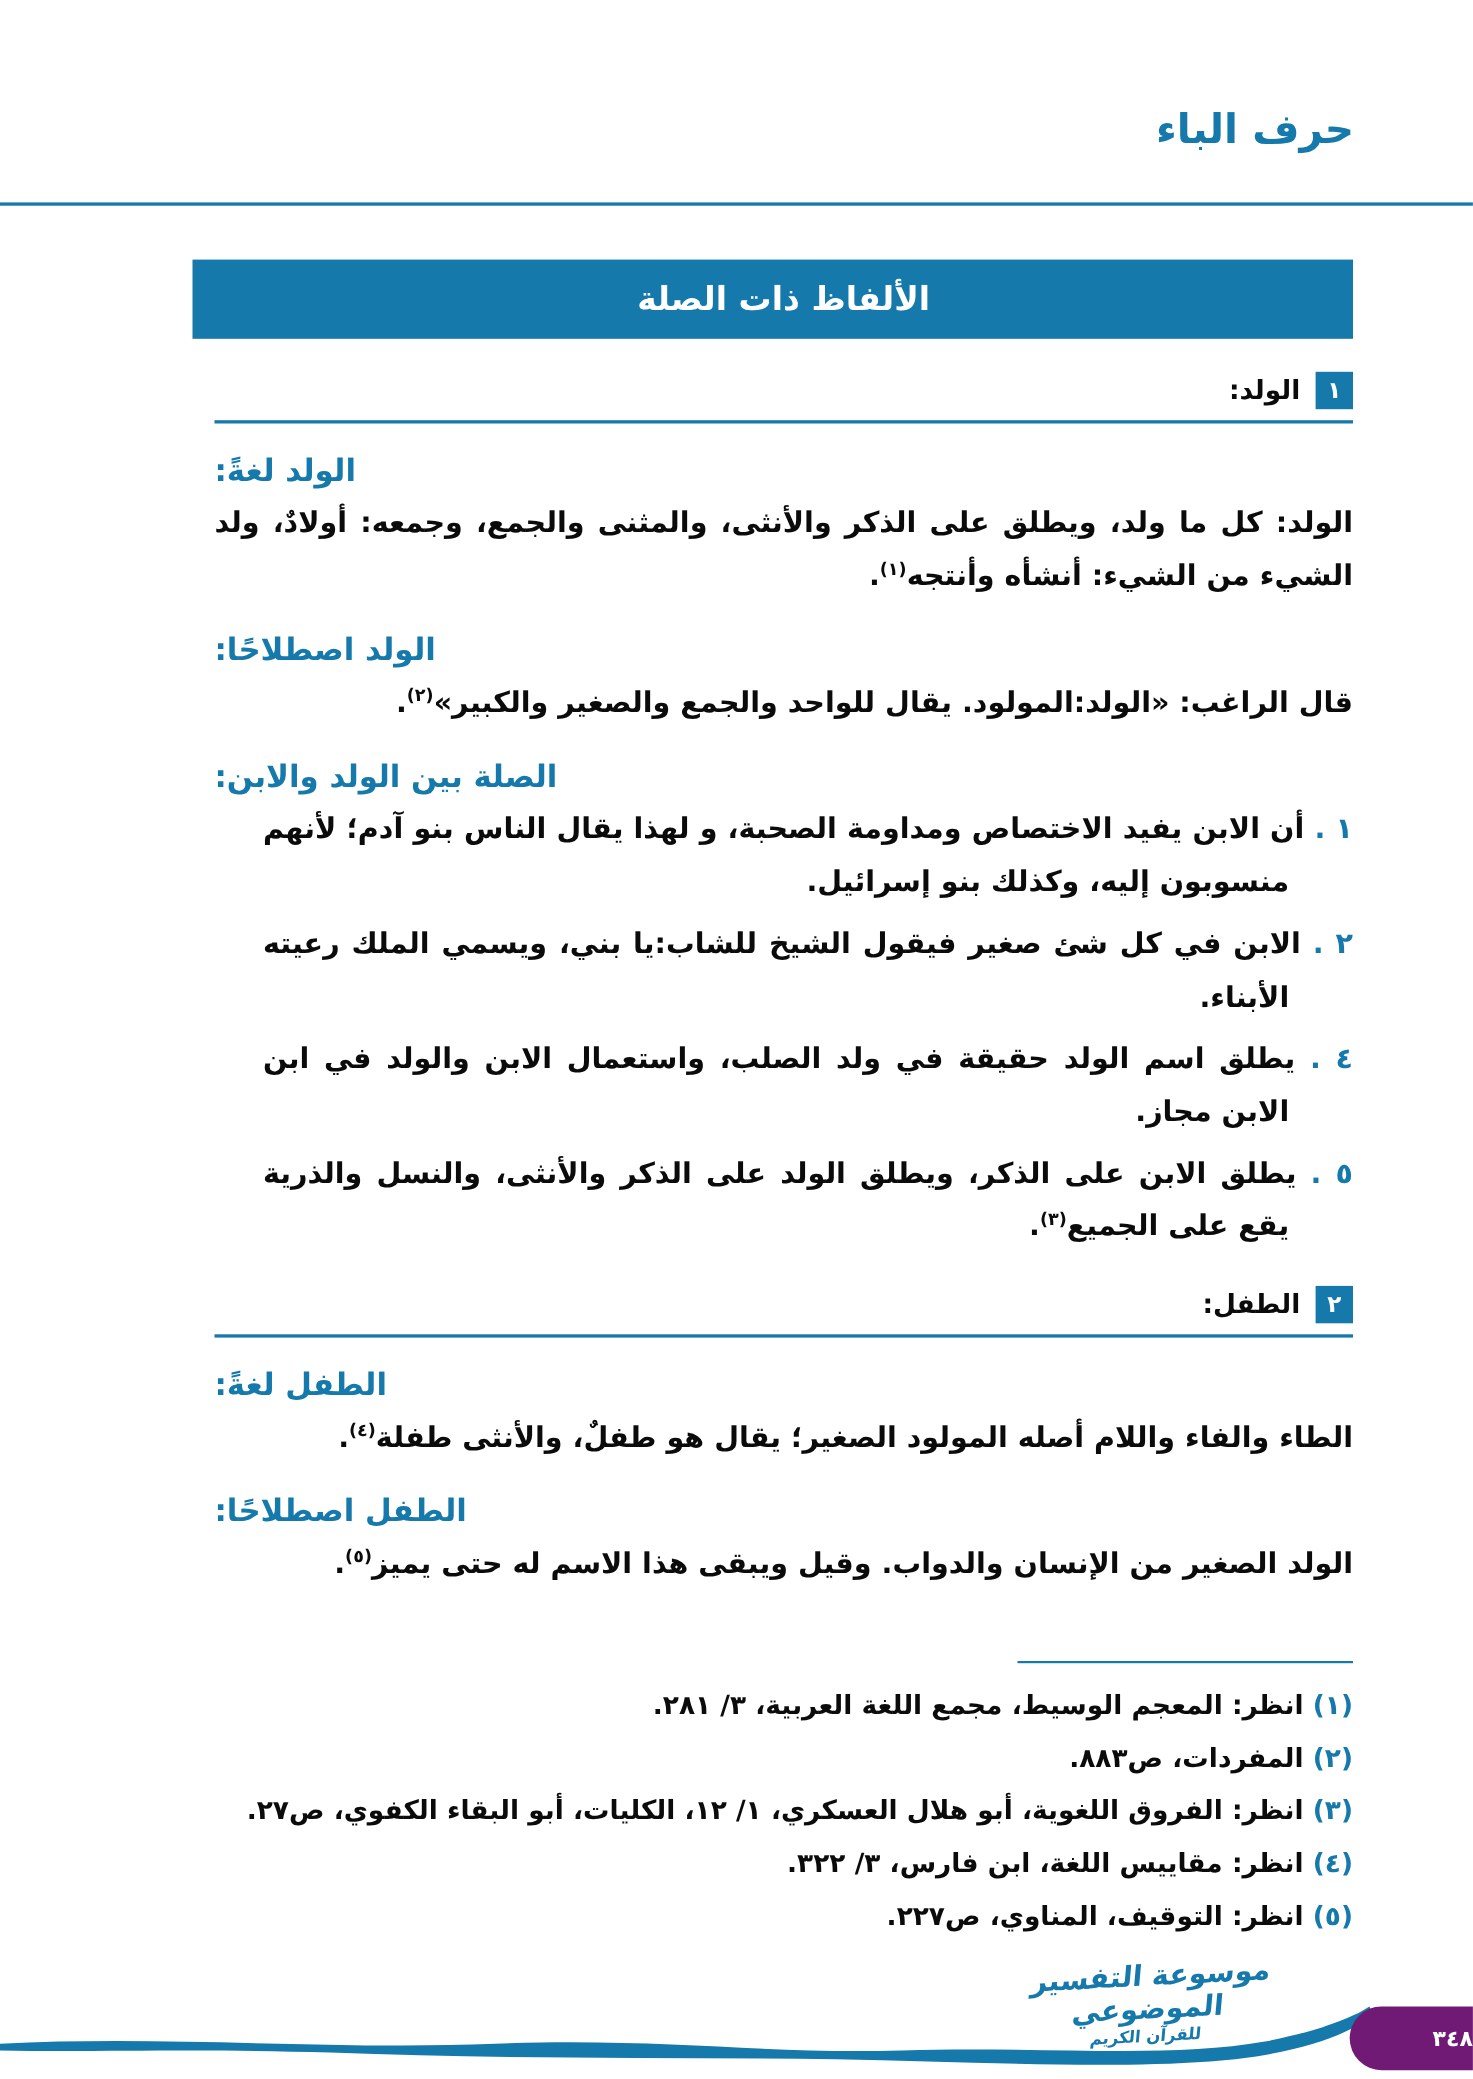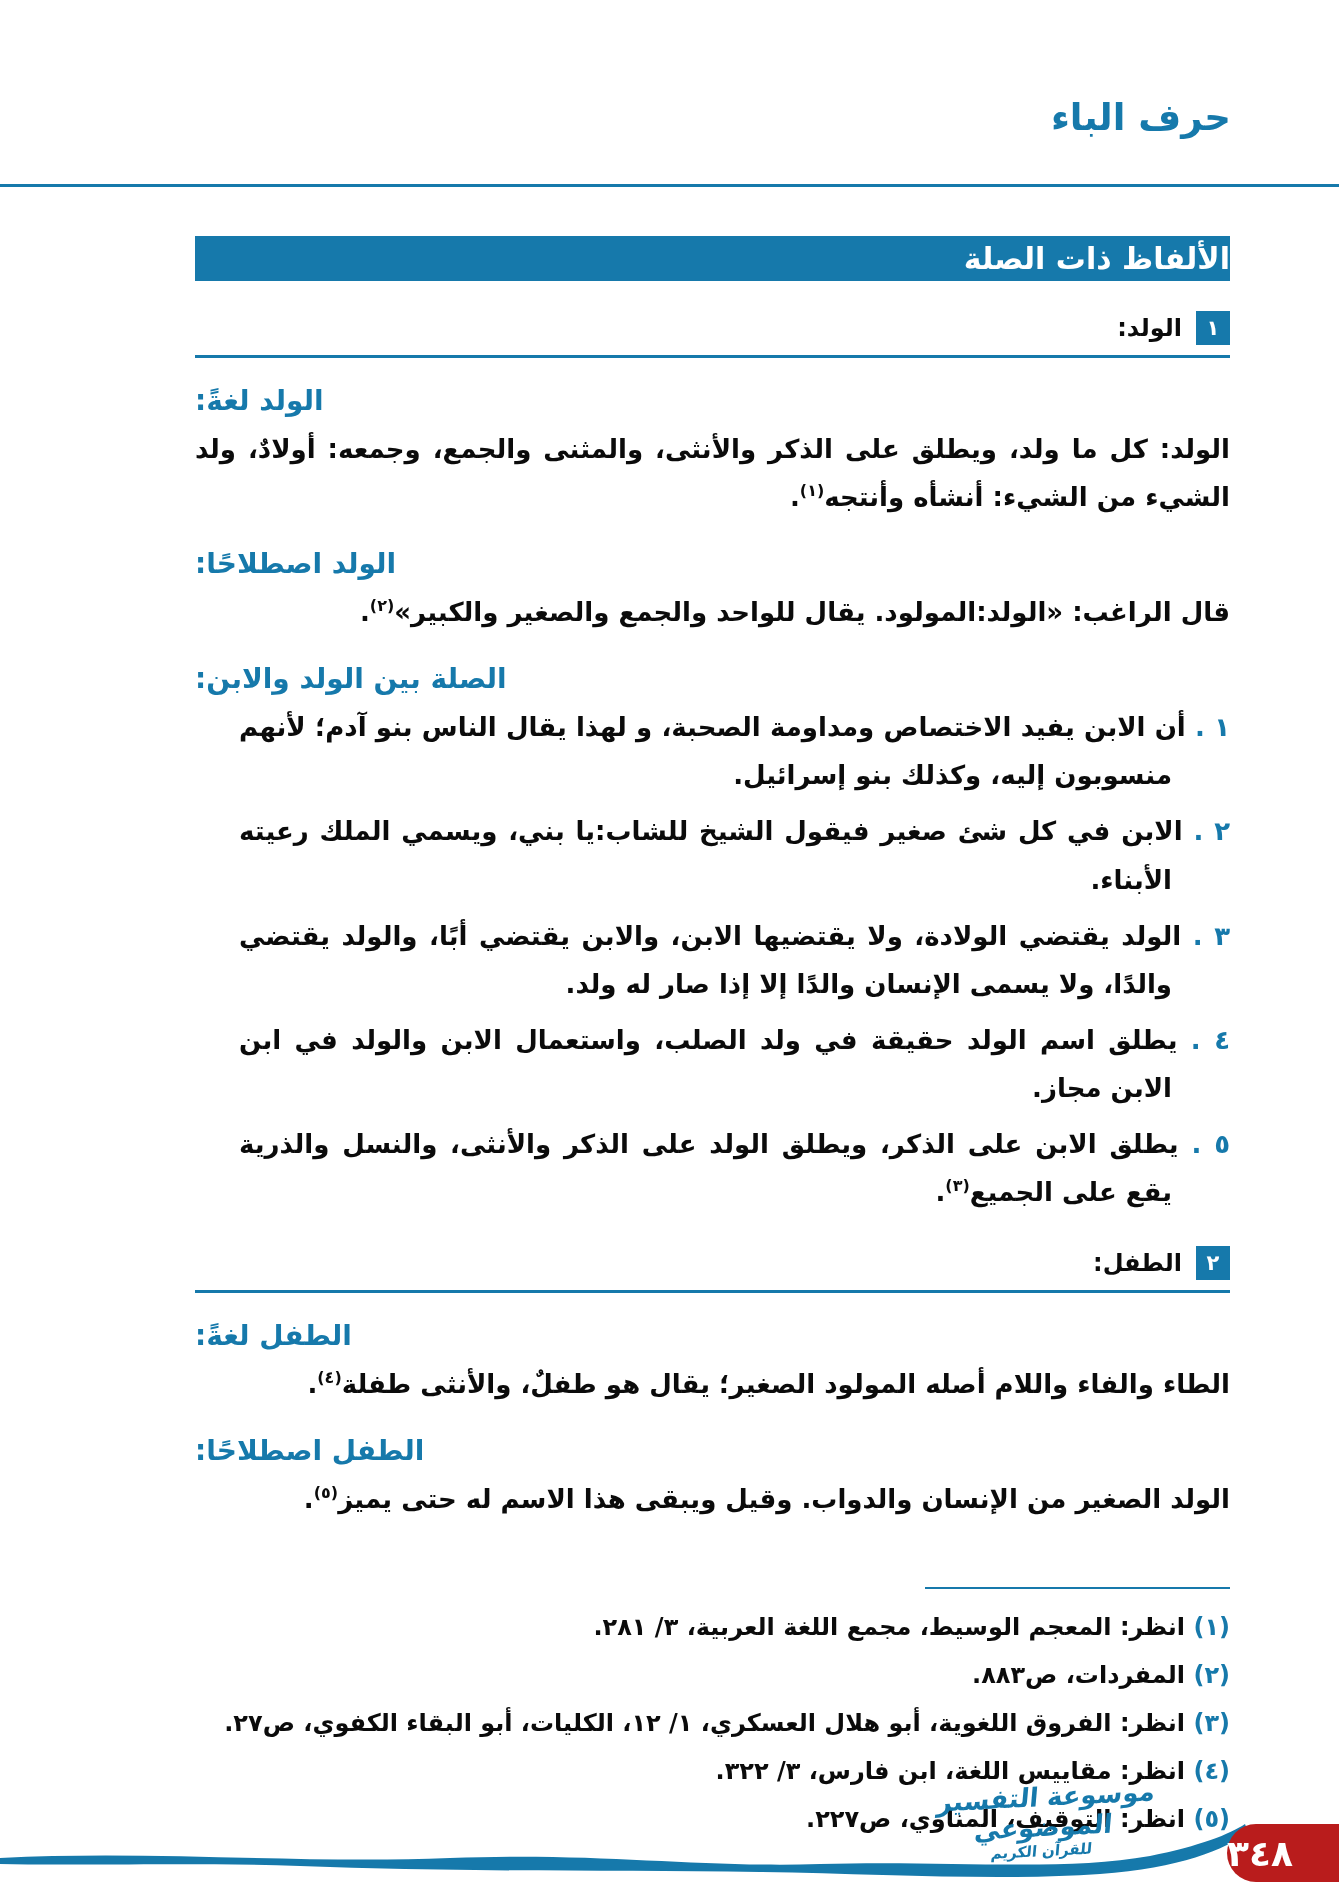--- a/index.html
+++ b/index.html
@@ -22,22 +22,22 @@
   .header-rule{
     position:absolute;top:184px;left:0;
     width:100%;height:3px;background:#1679AB;
   }
   
   .content{
     position:absolute;top:236px;right:109px;left:195px;
     direction:rtl;text-align:justify;
   }
   .banner{
-    width:100%;height:45px;background:#1679AB;
-    display:flex;align-items:center;
+    width:100%;height:72px;background:#1679AB;
+    display:flex;align-items:center;justify-content:center;padding-left:20px;
   }
   .banner span{color:#ffffff;font-size:30px;}
   .section-head{
     margin-top:30px;
     display:flex;align-items:center;gap:14px;
   }
   .num-badge{
     width:34px;height:34px;background:#1679AB;color:#ffffff;
     display:flex;align-items:center;justify-content:center;
     font-size:21px;flex:0 0 auto;
@@ -74,24 +74,24 @@
   .seal{
     position:absolute;bottom:30px;right:125px;width:340px;
     text-align:center;color:#1679AB;
     transform:rotate(-3deg) skewX(-8deg);
     line-height:1.15;
   }
   .seal .seal-line1{font-size:26px;display:block;}
   .seal .seal-line2{font-size:15px;display:block;}
   .page-pill{
     position:absolute;bottom:8px;right:0;
-    width:112px;height:58px;background:#b91c1c;
+    width:112px;height:58px;background:#701a75;
     border-radius:29px 0 0 29px;
-    display:flex;align-items:center;justify-content:flex-end;
-    color:#ffffff;font-size:36px;
+    display:flex;align-items:center;justify-content:flex-start;
+    color:#ffffff;font-size:20px;
   }
 </style>
 </head>
 <body>
 
 <div class="page">
 
   <div class="chapter-header">حرف الباء</div>
   <div class="header-rule"></div>
 
@@ -116,24 +116,20 @@
     <div class="blue-heading">الصلة بين الولد والابن:</div>
 
     <div class="list">
       <div class="list-item">
         <span class="list-num">١ .</span>
         <span>أن الابن يفيد الاختصاص ومداومة الصحبة، و لهذا يقال الناس بنو آدم؛ لأنهم منسوبون إليه، وكذلك بنو إسرائيل.</span><sup class="ref"></sup><span></span>
       </div>
       <div class="list-item">
         <span class="list-num">٢ .</span>
         <span>الابن في كل شئ صغير فيقول الشيخ للشاب:يا بني، ويسمي الملك رعيته الأبناء.</span><sup class="ref"></sup><span></span>
-      </div>
-      <div class="list-item">
-        <span class="list-num">٣ .</span>
-        <span>الولد يقتضي الولادة، ولا يقتضيها الابن، والابن يقتضي أبًا، والولد يقتضي والدًا، ولا يسمى الإنسان والدًا إلا إذا صار له ولد.</span><sup class="ref"></sup><span></span>
       </div>
       <div class="list-item">
         <span class="list-num">٤ .</span>
         <span>يطلق اسم الولد حقيقة في ولد الصلب، واستعمال الابن والولد في ابن الابن مجاز.</span><sup class="ref"></sup><span></span>
       </div>
       <div class="list-item">
         <span class="list-num">٥ .</span>
         <span>يطلق الابن على الذكر، ويطلق الولد على الذكر والأنثى، والنسل والذرية يقع على الجميع</span><sup class="ref">(٣)</sup><span>.</span>
       </div>
     </div>

